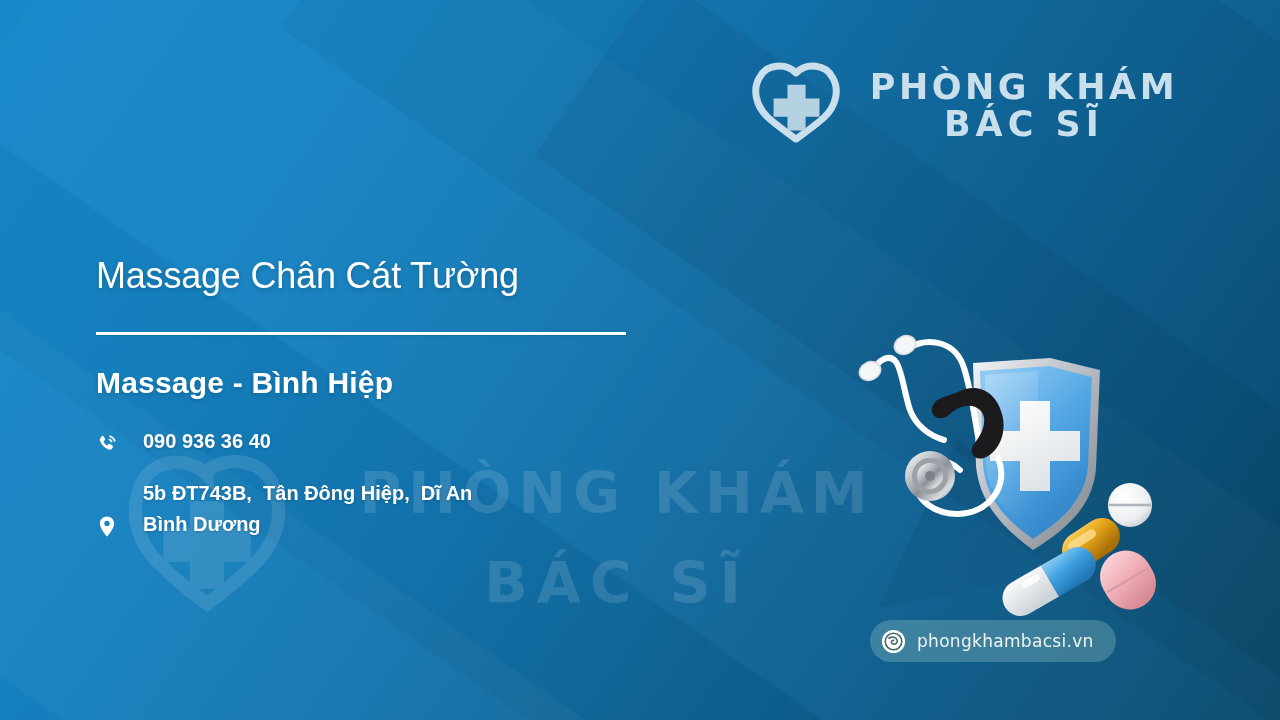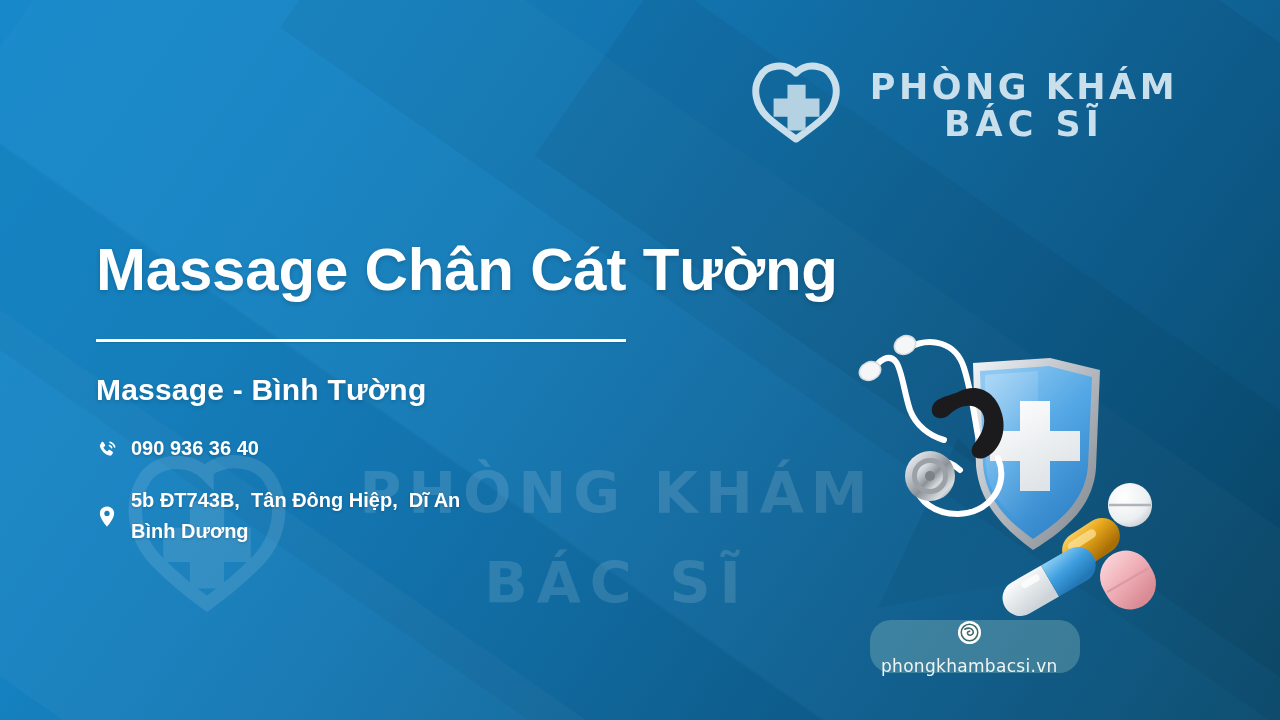--- a/index.html
+++ b/index.html
@@ -62,56 +62,56 @@
     color:#c9dfec;
     text-align:center;
     line-height:1.07;
   }
   .brand-l1{ font-size:35px; letter-spacing:3.5px; }
   .brand-l2{ font-size:35px; letter-spacing:5px; }
 
   
   .content{ position:absolute; left:96px; top:236px; width:720px; }
   .title{
-    font-size:60px; font-weight:bold; color:#ffffff;
+    font-size:36px; font-weight:normal; color:#ffffff;
     letter-spacing:-.2px; line-height:1.12;
     text-shadow:0 2px 5px rgba(0,0,0,.18);
     white-space:nowrap;
+    margin-top:20px;
   }
   .divider{
     width:530px; height:3px; background:#ffffff;
     margin-top:36px;
     box-shadow:0 1px 2px rgba(0,0,0,.12);
   }
   .subtitle{
     margin-top:31px;
     font-size:30px; font-weight:bold; color:#ffffff;
     letter-spacing:.2px;
     text-shadow:0 2px 4px rgba(0,0,0,.16);
   }
   .info-row{
-    display:flex; align-items:center; gap:13px;
+    display:flex; align-items:flex-end; gap:25px;
     margin-top:26px;
   }
   .info-row.addr{ margin-top:21px; }
   .ico{ flex:0 0 auto; width:22px; height:26px; margin-top:2px; }
   .info-text{
     font-size:20px; font-weight:bold; color:#ffffff;
     line-height:1.55; white-space:pre;
     text-shadow:0 1px 3px rgba(0,0,0,.2);
   }
 
   
   .url-badge{
     position:absolute; left:870px; top:620px;
     display:flex; align-items:center; gap:11px;
-    height:53px; padding:0 22px 0 11px;
+    height:42px; padding:0 22px 0 11px;
     border-radius:21px;
     background:rgba(172,214,205,.28);
-    flex-direction:column;
   }
   .url-icon{ width:25px; height:25px; flex:0 0 auto; }
   .url-text{
     font-family:"DejaVu Sans", sans-serif;
     font-size:17px; color:#eef5f3; letter-spacing:.3px;
   }
 
   
   .illus{ position:absolute; left:838px; top:318px; width:340px; height:310px; }
 </style>
@@ -146,21 +146,21 @@
     </svg>
     <div class="brand-text">
       <div class="brand-l1">PHÒNG KHÁM</div>
       <div class="brand-l2">BÁC SĨ</div>
     </div>
   </div>
 
   <div class="content">
     <div class="title">Massage Chân Cát Tường</div>
     <div class="divider"></div>
-    <div class="subtitle">Massage - Bình Tường</div>
+    <div class="subtitle">Massage - Bình Hiệp</div>
 
     <div class="info-row">
       <svg class="ico" viewBox="0 0 24 24">
         <path d="M6.2 3.2c.7-.5 1.7-.3 2.1.5l1.5 2.6c.4.7.2 1.6-.5 2l-1.2.8c.6 1.8 2.4 3.8 4.3 4.6l.8-1.2c.5-.7 1.4-.9 2.1-.4l2.5 1.6c.7.5.9 1.4.4 2.1l-1 1.4c-.6.9-1.8 1.2-2.8.8C9.6 16.7 5.7 12.6 4.3 8.1c-.3-1 0-2.1.8-2.7z" fill="#ffffff"></path>
         <path d="M15.2 3.6a7.6 7.6 0 0 1 5.2 5.1" fill="none" stroke="#ffffff" stroke-width="1.7" stroke-linecap="round"></path>
         <path d="M14.6 7.1a4.1 4.1 0 0 1 2.5 2.5" fill="none" stroke="#ffffff" stroke-width="1.7" stroke-linecap="round"></path>
       </svg>
       <div class="info-text">090 936 36 40</div>
     </div>
 

